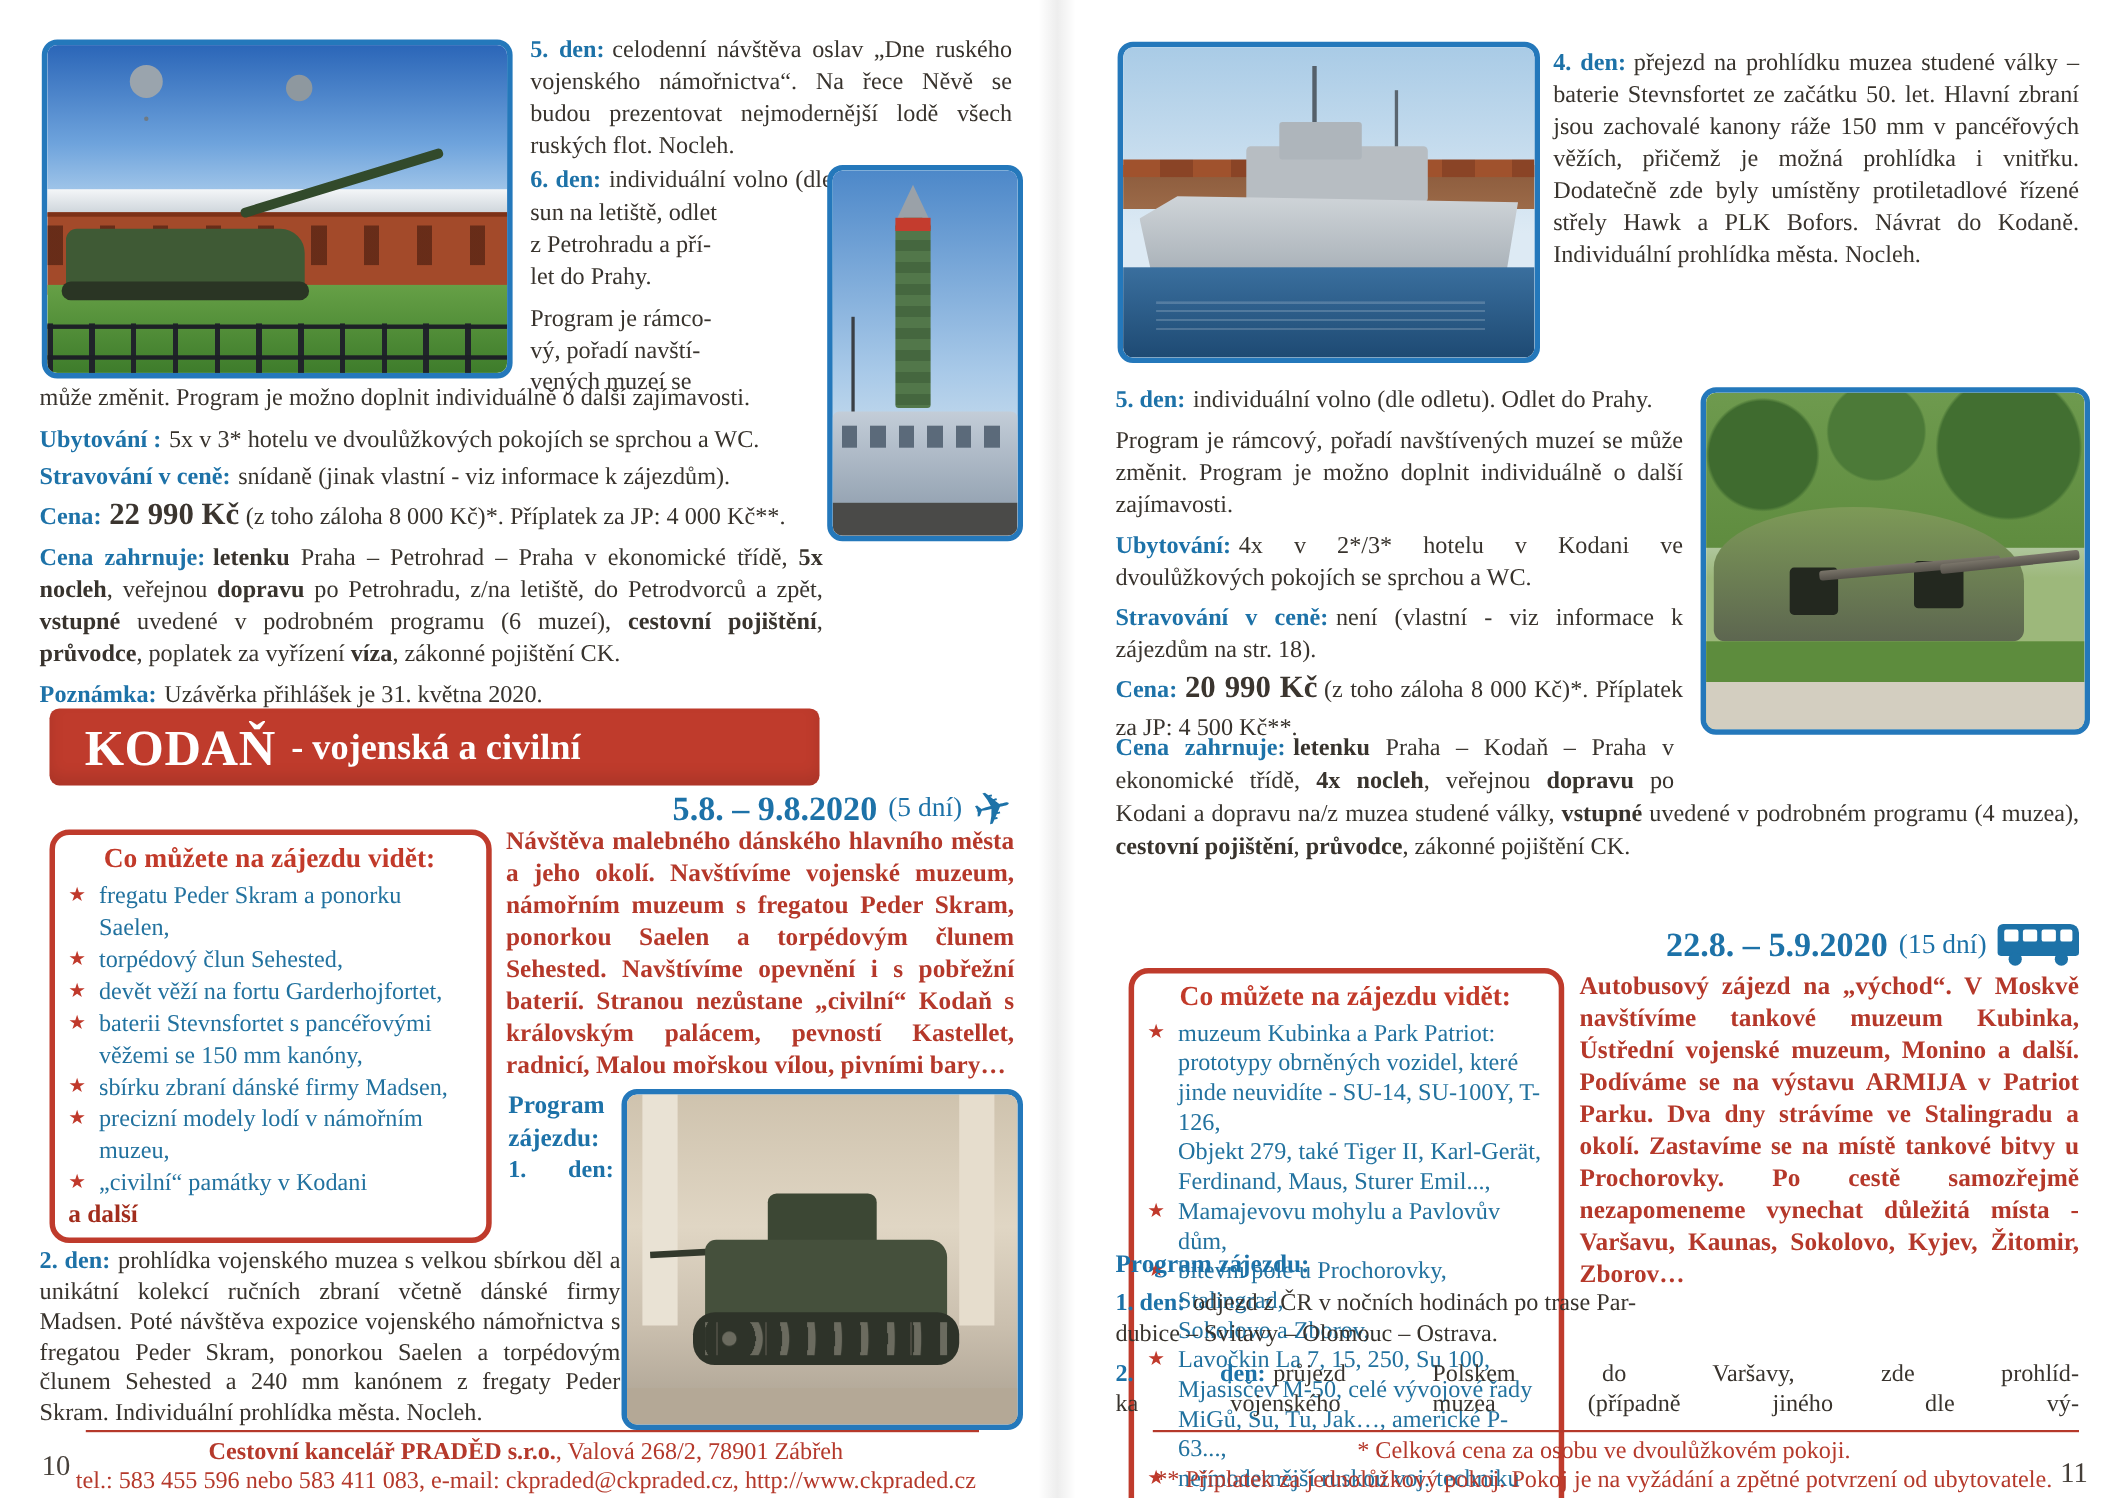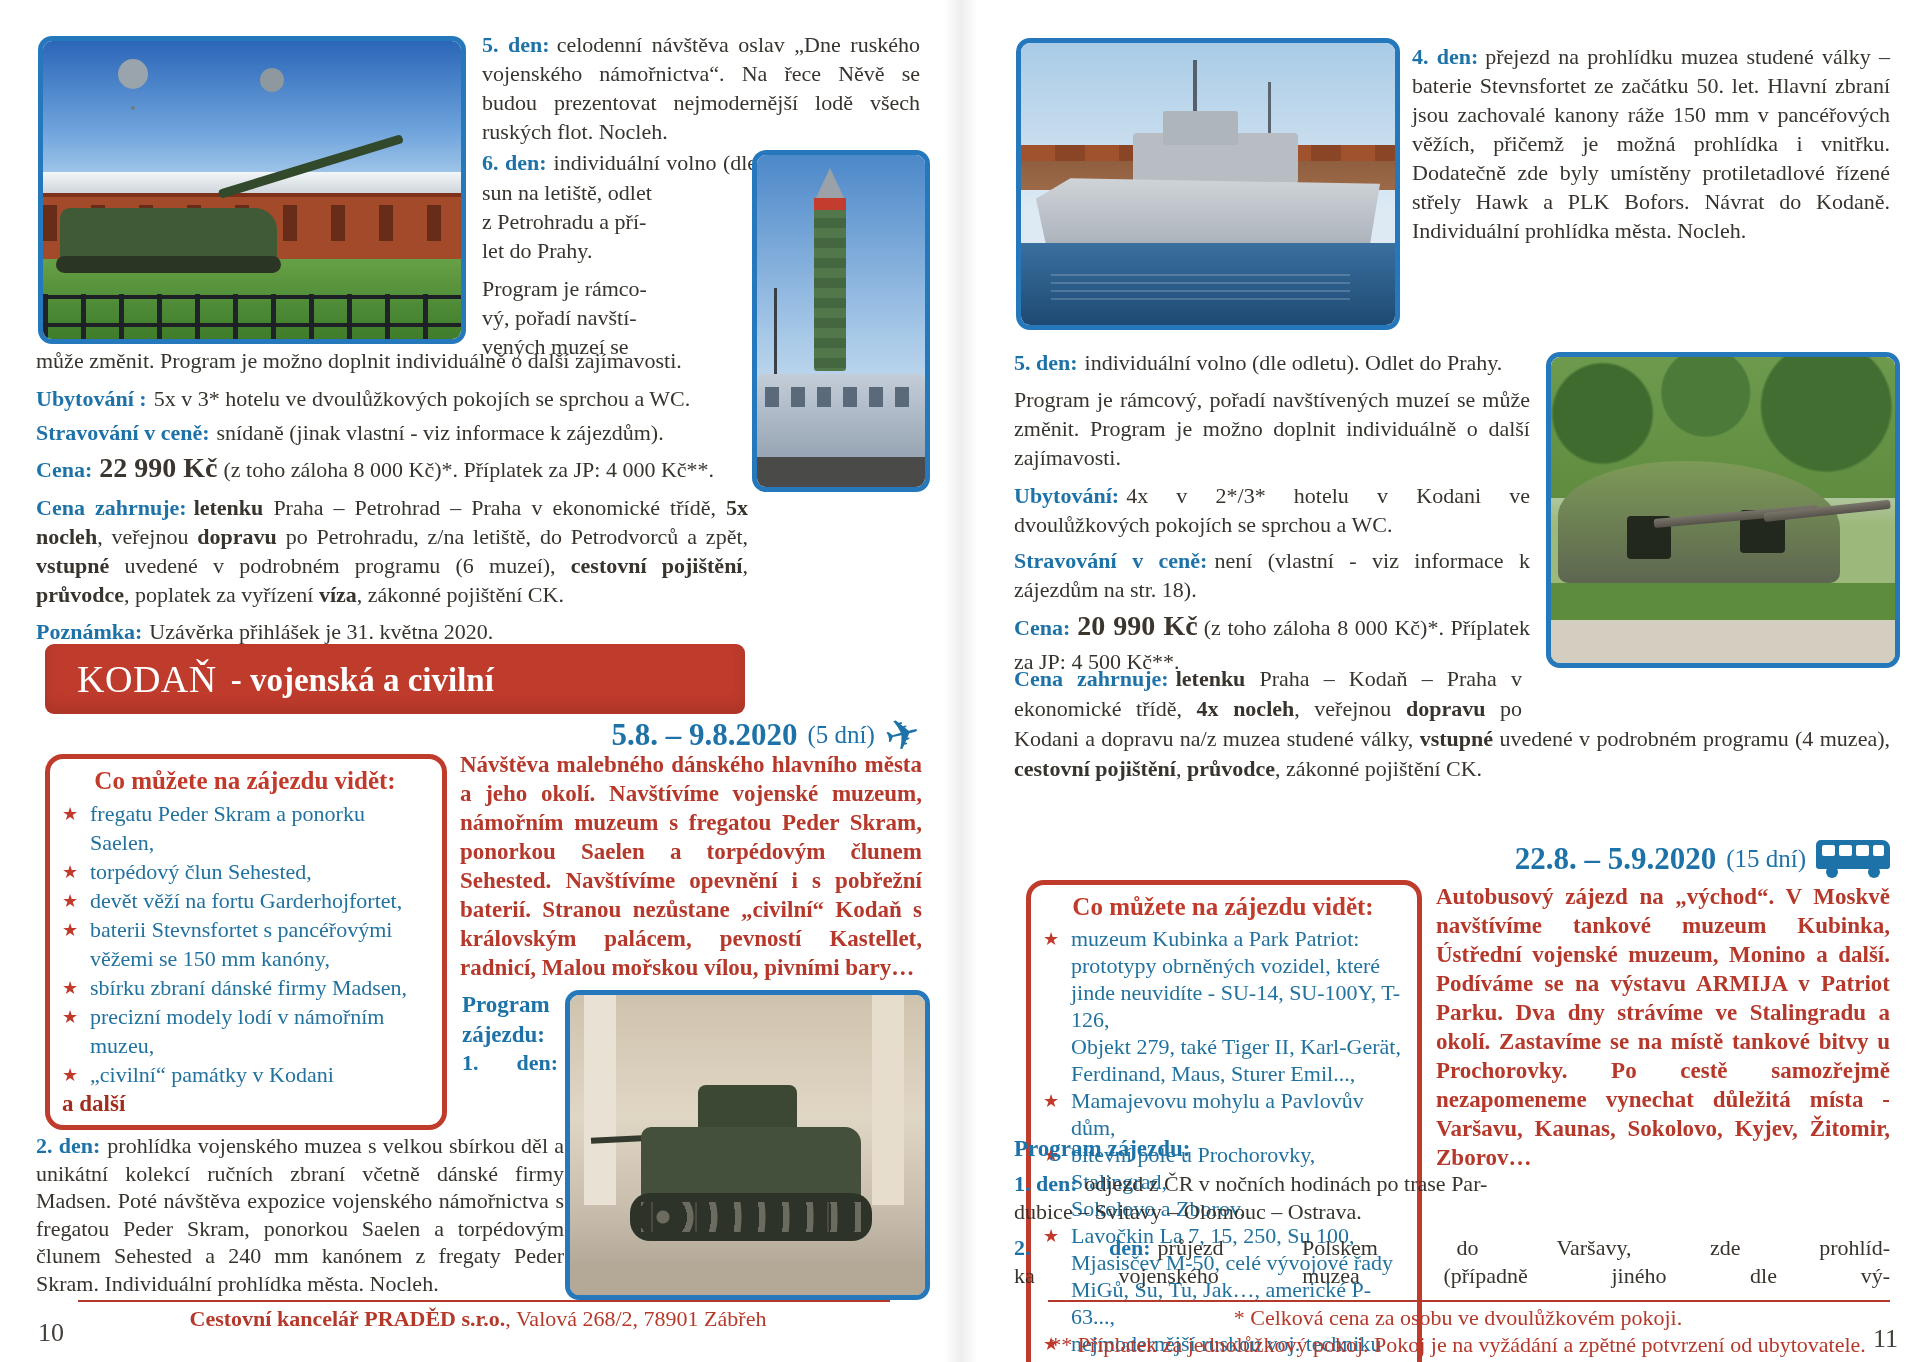--- a/index.html
+++ b/index.html
@@ -10,21 +10,21 @@
   .jall{text-align:justify;text-align-last:justify;}
   .pre{white-space:pre-line;}
   .lbl{color:#1d72a8;font-weight:bold;padding-right:7px;}
   .b{font-weight:bold;}
   .price{font-size:28px;font-weight:bold;color:#3b352f;padding-right:6px;}
   .cenaline{line-height:34px;}
   .desc{font-weight:bold;color:#b5382a;font-size:23px;line-height:29px;text-align:justify;}
   .band{position:absolute;background:#bf3b2c;border-radius:9px;color:#fff;display:flex;
         align-items:baseline;padding:0 20px 0 32px;box-sizing:border-box;
         box-shadow:inset 0 -8px 14px rgba(0,0,0,.10);}
-  .band .big{font-size:38px;font-weight:normal;letter-spacing:.5px;align-self:center;}
+  .band .big{font-size:46px;font-weight:bold;letter-spacing:.5px;align-self:center;}
   .band .sub{font-size:33px;font-weight:bold;margin-left:14px;align-self:center;padding-top:2px;}
   .datebar{position:absolute;display:flex;align-items:center;justify-content:flex-end;gap:10px;color:#1d72a8;}
   .datebar .dt{font-weight:bold;font-size:31px;}
   .datebar .dur{font-size:25px;}
   .plane{font-family:"DejaVu Sans",sans-serif;font-size:42px;line-height:1;display:inline-block;
          transform:rotate(-14deg);color:#1d72a8;}
   .bus{position:relative;width:74px;height:38px;display:inline-block;}
   .bus .bd{position:absolute;left:0;right:0;top:0;height:29px;background:#1d72a8;border-radius:5px 8px 3px 3px;}
   .bus .w{position:absolute;top:5px;height:11px;background:#fff;border-radius:2px;}
   .bus .wh{position:absolute;bottom:0;width:12px;height:12px;border-radius:50%;background:#1d72a8;}
@@ -180,20 +180,21 @@
 
   <p class="t bt" style="left:36px;top:1132px;width:528px;margin:0;line-height:27.5px;">
     <span class="lbl">2. den:</span><span>prohlídka vojenského muzea s velkou sbírkou děl a unikátní kolekcí ručních zbraní včetně dánské firmy Madsen. Poté návštěva expozice vojenského námořnictva s fregatou Peder Skram, ponorkou Saelen a torpédovým člunem Sehested a 240 mm kanónem z fregaty Peder Skram. Individuální prohlídka města. Nocleh.</span>
   </p>
 
   <div class="rule" style="left:78px;top:1300px;width:812px;"></div>
   <div class="t footred" style="left:36px;top:1305px;width:884px;">
     <div>
       <span class="b">Cestovní kancelář PRADĚD s.r.o.</span><span>, Valová 268/2, 78901 Zábřeh</span>
     </div>
+    <div>tel.: 583 455 596 nebo 583 411 083, e-mail: ckpraded@ckpraded.cz, http://www.ckpraded.cz</div>
   </div>
   <div class="t pagenum" style="left:38px;top:1318px;">10</div>
 
   <div class="gutter"></div>
 
   <div class="photo" style="left:1016px;top:38px;width:374px;height:282px;">
     <div class="layer" style="inset:0;background:linear-gradient(180deg,#a9cbe6,#ddeaf4 60%);"></div>
     <div class="layer" style="left:0;right:0;top:38%;height:14%;background:linear-gradient(#8a5a3c,#9c6a48);"></div>
     <div class="layer" style="left:0;right:0;top:36%;height:6%;background:repeating-linear-gradient(90deg,#a0522d 0 34px,#8a4426 34px 64px);"></div>
     <div class="layer" style="left:46%;top:6%;width:4px;height:40%;background:#55606a;"></div>

